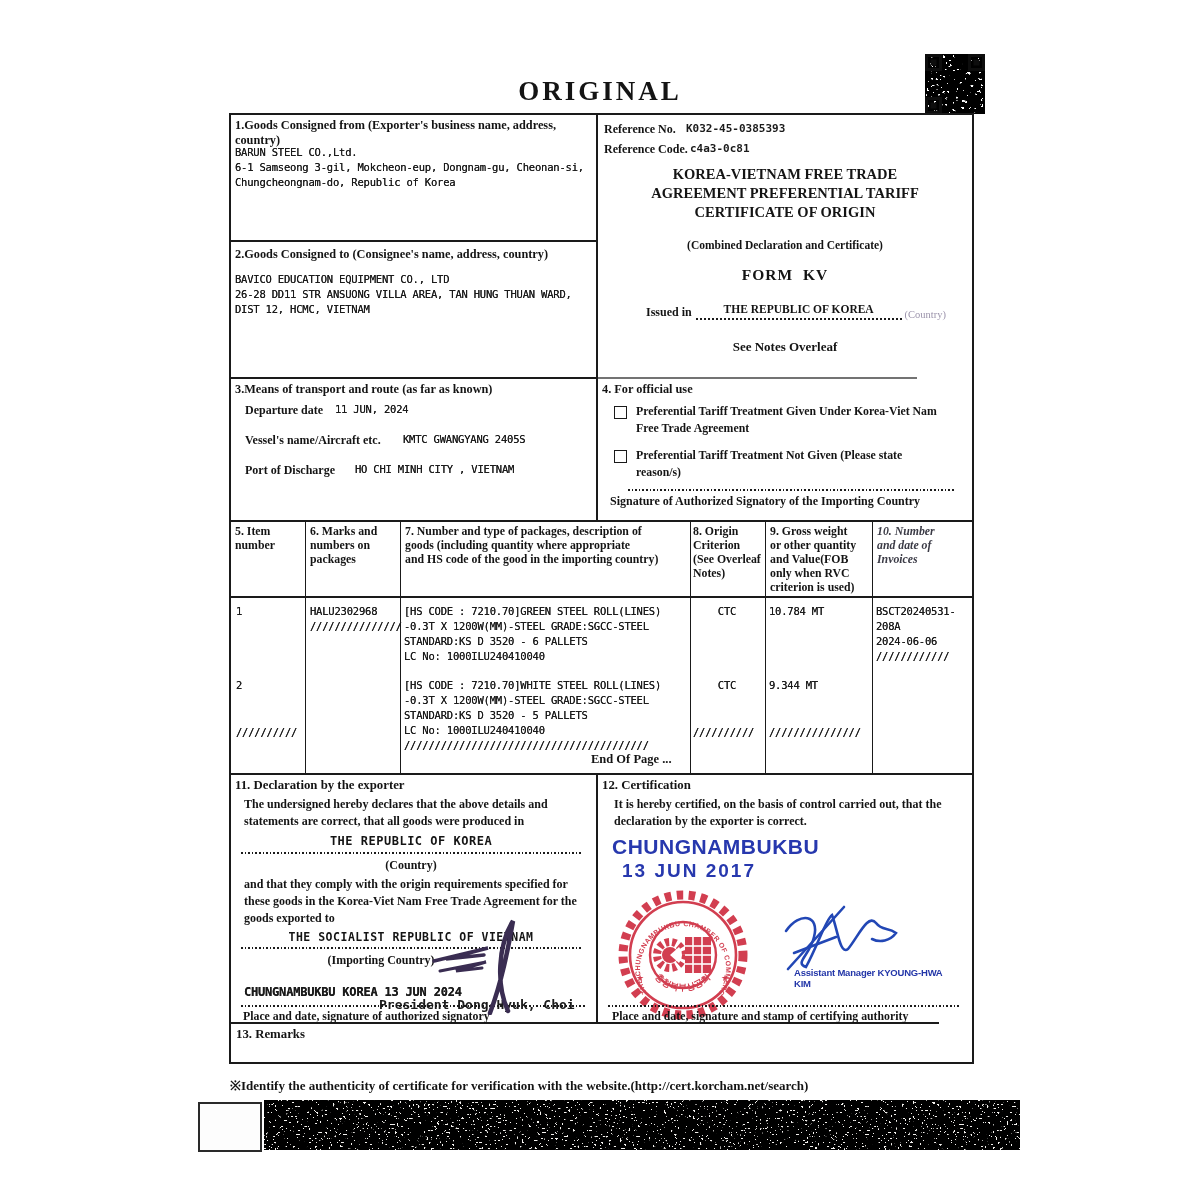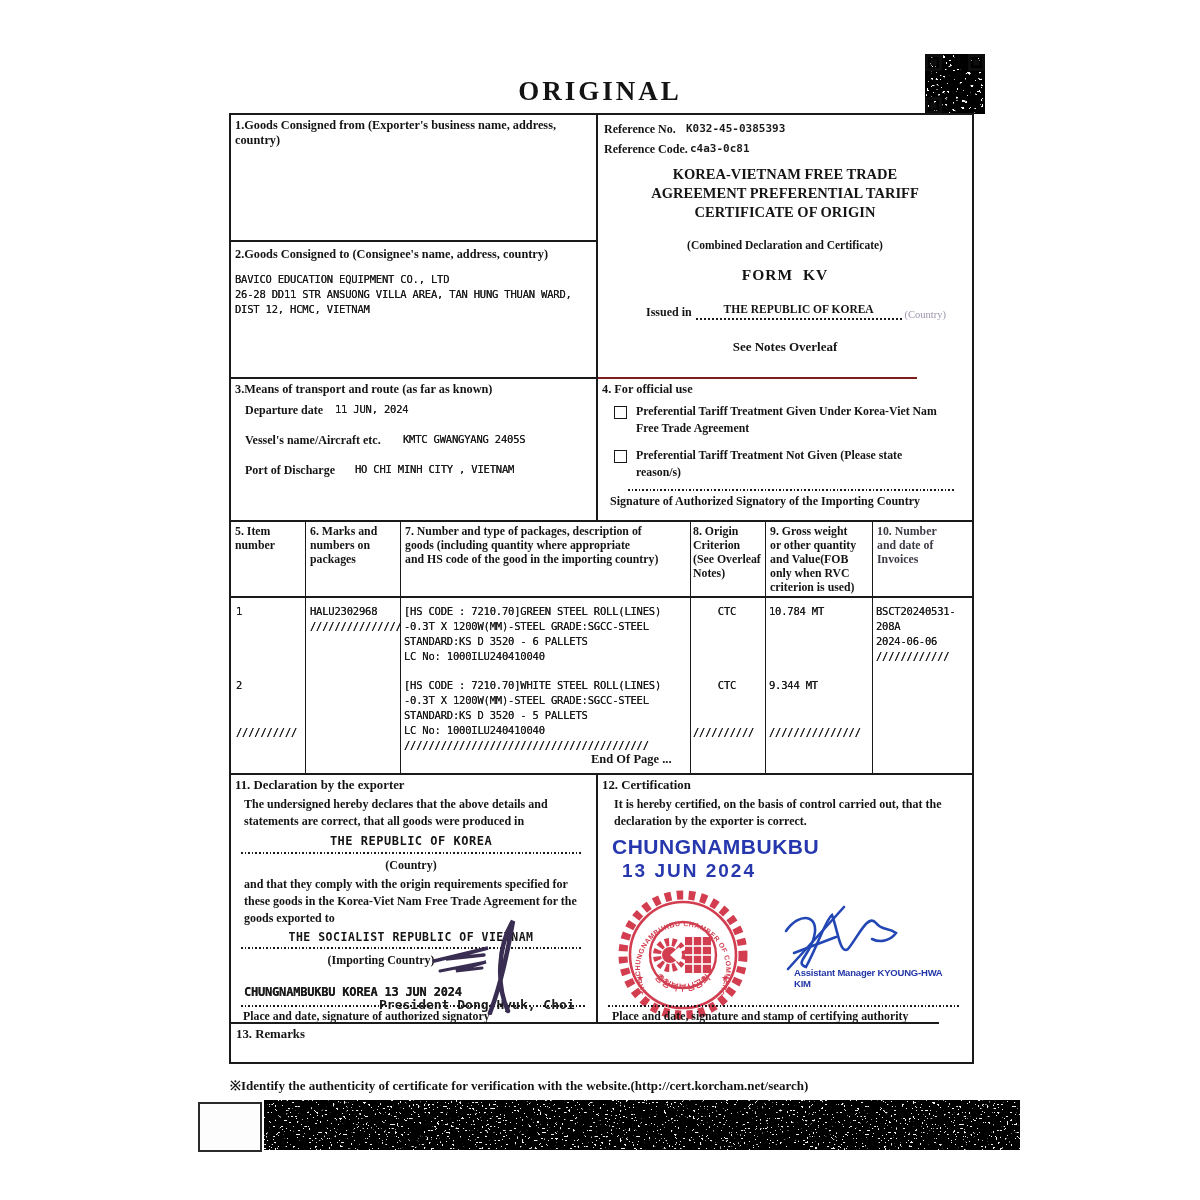--- a/index.html
+++ b/index.html
@@ -48,40 +48,43 @@
     </g>
     <rect x="6.5" y="6.5" width="6" height="6" fill="#0d0d0d"></rect>
     <rect x="49.5" y="6.5" width="6" height="6" fill="#0d0d0d"></rect>
     <rect x="6.5" y="49.5" width="6" height="6" fill="#0d0d0d"></rect>
   </svg>
 
   <div class="form">
 
     <div class="box" style="left:0;top:0;width:367px;height:127px;border-right:2px solid #1a1a1a;border-bottom:2px solid #1a1a1a;">
       <div class="abs blabel" style="left:4px;top:3px;width:358px;">1.Goods Consigned from (Exporter's business name, address, country)</div>
+      <div class="abs typed" style="left:4px;top:30px;width:360px;">BARUN STEEL CO.,Ltd.
+6-1 Samseong 3-gil, Mokcheon-eup, Dongnam-gu, Cheonan-si,
+Chungcheongnam-do, Republic of Korea</div>
     </div>
 
     <div class="box" style="left:0;top:127px;width:367px;height:137px;border-right:2px solid #1a1a1a;border-bottom:2px solid #1a1a1a;">
       <div class="abs blabel" style="left:4px;top:5px;width:358px;">2.Goods Consigned to (Consignee's name, address, country)</div>
       <div class="abs typed" style="left:4px;top:30px;width:360px;">BAVICO EDUCATION EQUIPMENT CO., LTD
 26-28 DD11 STR ANSUONG VILLA AREA, TAN HUNG THUAN WARD,
 DIST 12, HCMC, VIETNAM</div>
     </div>
 
     <div class="box" style="left:0;top:264px;width:367px;height:141px;border-right:2px solid #1a1a1a;">
       <div class="abs blabel" style="left:4px;top:3px;width:358px;">3.Means of transport and route (as far as known)</div>
       <div class="abs serifb" style="left:14px;top:24px;font-size:12px;">Departure date</div>
       <div class="abs typed" style="left:104px;top:23px;">11 JUN, 2024</div>
       <div class="abs serifb" style="left:14px;top:54px;font-size:12px;">Vessel's name/Aircraft etc.</div>
       <div class="abs typed" style="left:172px;top:53px;">KMTC GWANGYANG 2405S</div>
       <div class="abs serifb" style="left:14px;top:84px;font-size:12px;">Port of Discharge</div>
       <div class="abs typed" style="left:124px;top:83px;">HO CHI MINH CITY , VIETNAM</div>
     </div>
 
-    <div class="box" style="left:367px;top:0;width:319px;height:264px;border-bottom:2px solid #7f1d1d;">
+    <div class="box" style="left:367px;top:0;width:319px;height:264px;border-bottom:2px solid #737373;">
       <div class="abs" style="left:6px;top:7px;font-size:12px;font-weight:bold;">Reference No.</div>
       <div class="abs typedb" style="left:88px;top:7px;font-size:11px;">K032-45-0385393</div>
       <div class="abs" style="left:6px;top:27px;font-size:12px;font-weight:bold;">Reference Code.</div>
       <div class="abs typedb" style="left:92px;top:27px;font-size:11px;">c4a3-0c81</div>
 
       <div class="abs serifb centered" style="left:10px;top:50px;width:354px;font-size:14.5px;line-height:19px;white-space:pre-line;">KOREA-VIETNAM FREE TRADE
 AGREEMENT PREFERENTIAL TARIFF
 CERTIFICATE OF ORIGIN</div>
 
       <div class="abs serifb centered" style="left:10px;top:124px;width:354px;font-size:11.5px;">(Combined Declaration and Certificate)</div>
@@ -122,21 +125,21 @@
 and HS code of the good in the importing country)</div>
       <div class="hdrcell" style="width:75px;border-right:1.6px solid #1a1a1a;padding-left:2px;">8. Origin
 Criterion
 (See Overleaf
 Notes)</div>
       <div class="hdrcell" style="width:107px;border-right:1.6px solid #1a1a1a;">9. Gross weight
 or other quantity
 and Value(FOB
 only when RVC
 criterion is used)</div>
-      <div class="hdrcell" style="width:99px;color:#3b3b46;">10. Number
+      <div class="hdrcell" style="width:99px;color:#3b3b46;font-style:italic;">10. Number
 and date of
 Invoices</div>
     </div>
 
     <div class="box" style="left:0;top:483px;width:741px;height:177px;border-bottom:2px solid #1a1a1a;">
 
       <div class="abs" style="left:73.5px;top:0;width:0;height:177px;border-right:1.6px solid #1a1a1a;"></div>
       <div class="abs" style="left:168.5px;top:0;width:0;height:177px;border-right:1.6px solid #1a1a1a;"></div>
       <div class="abs" style="left:458.5px;top:0;width:0;height:177px;border-right:1.6px solid #1a1a1a;"></div>
       <div class="abs" style="left:533.5px;top:0;width:0;height:177px;border-right:1.6px solid #1a1a1a;"></div>
@@ -192,21 +195,21 @@
           <path d="M92,96 C80,70 82,30 97,6 C92,34 86,66 74,98" stroke-width="4.5"></path>
         </g>
       </svg>
     </div>
 
     <div class="box" style="left:367px;top:660px;width:341px;height:249px;border-bottom:2px solid #1a1a1a;">
       <div class="abs blabel" style="left:4px;top:3px;font-size:12.8px;">12. Certification</div>
       <div class="abs para" style="left:16px;top:21px;width:342px;">It is hereby certified, on the basis of control carried out, that the declaration by the exporter is correct.</div>
 
       <div class="abs stamp-place" style="left:14px;top:60px;">CHUNGNAMBUKBU</div>
-      <div class="abs stamp-date" style="left:24px;top:85px;">13 JUN 2024</div>
+      <div class="abs stamp-date" style="left:24px;top:85px;">13 JUN 2017</div>
 
       <svg class="abs" style="left:15px;top:110px;" width="140" height="140" viewBox="0 0 140 140">
         <g opacity="0.88">
           <circle cx="70" cy="70" r="60" fill="none" stroke="#cc2438" stroke-width="9" stroke-dasharray="6.5 5.5"></circle>
           <circle cx="70" cy="70" r="53" fill="none" stroke="#cc2438" stroke-width="2.6"></circle>
           <circle cx="70" cy="70" r="33" fill="none" stroke="#cc2438" stroke-width="2.4"></circle>
           <defs>
             <path id="sealArc" d="M 35,109 A 43,43 0 1 1 105,109" fill="none"></path>
             <path id="sealArcB" d="M 42,92 A 36,36 0 0 0 98,92" fill="none"></path>
           </defs>

